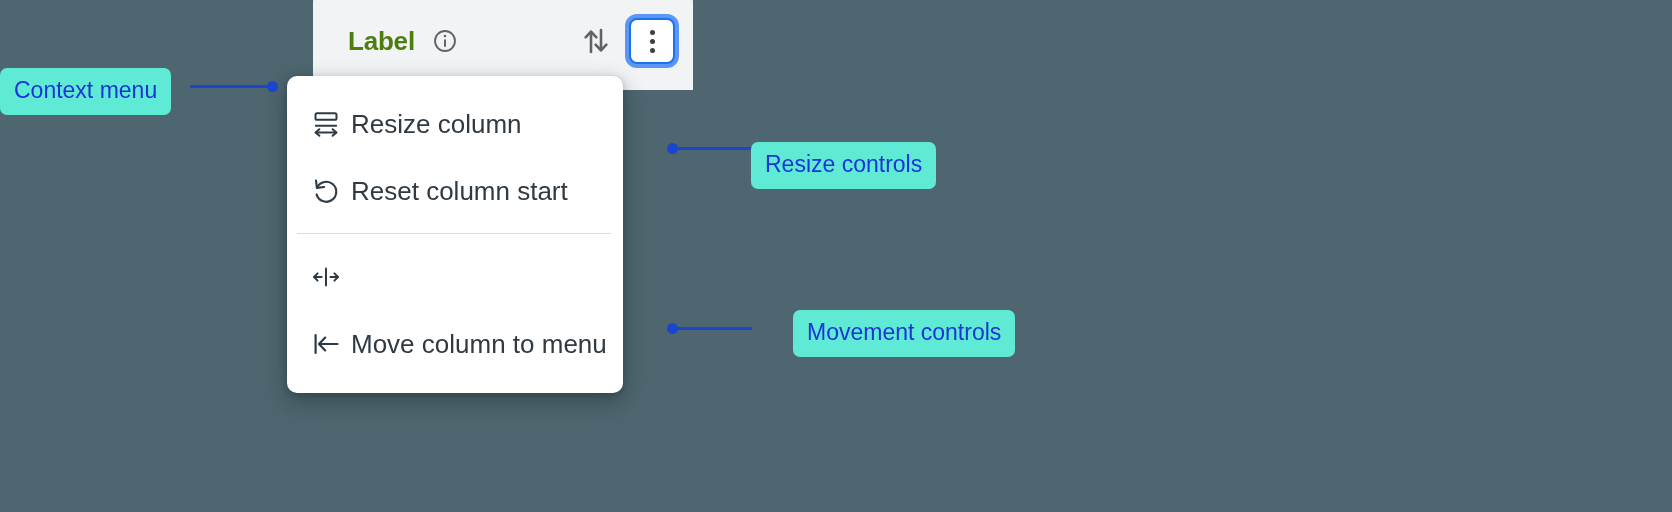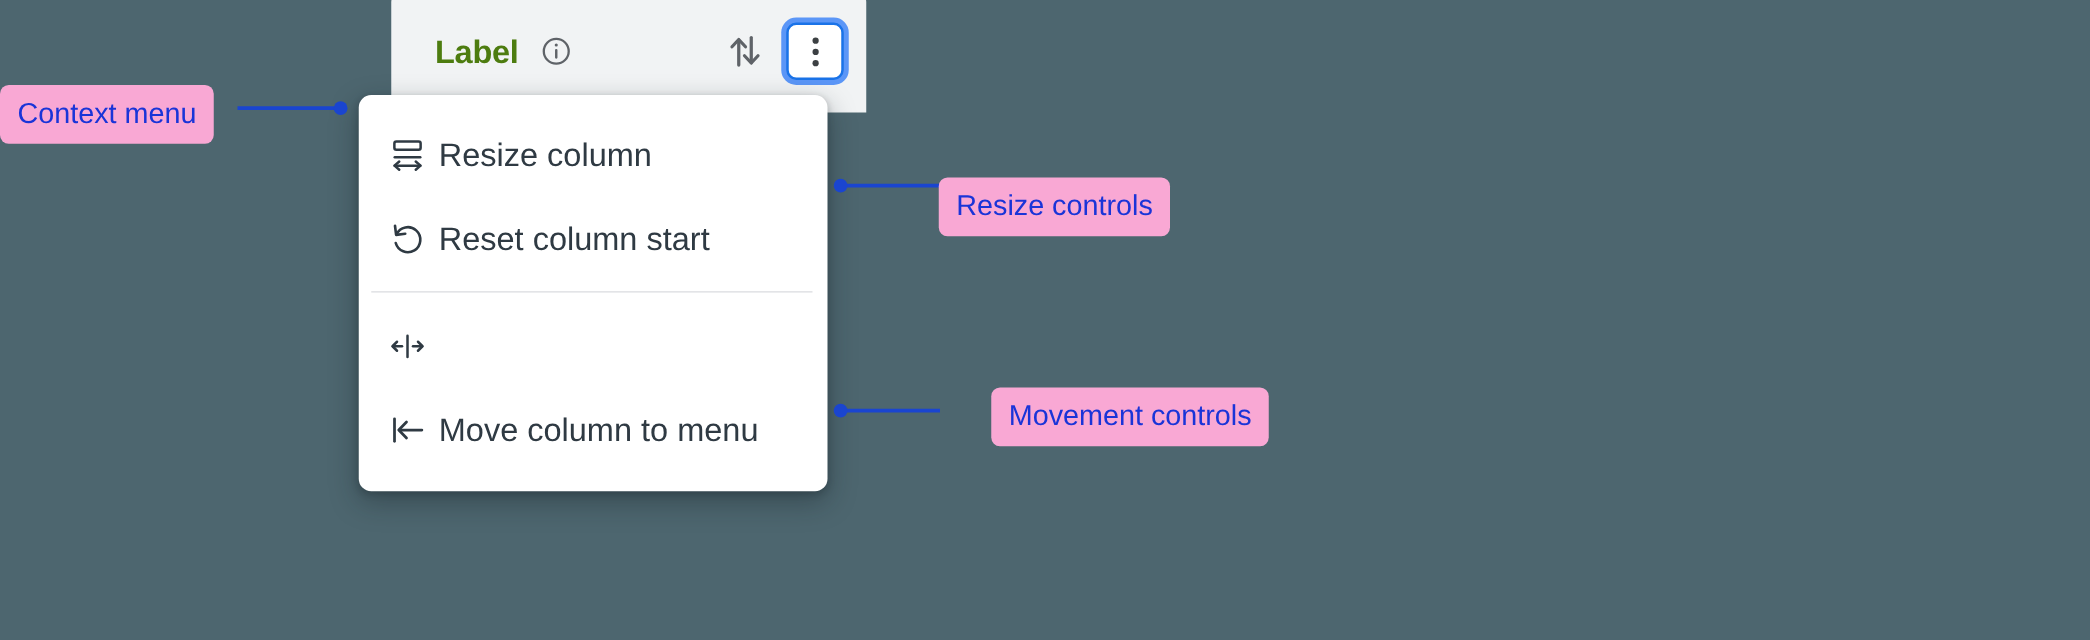--- a/index.html
+++ b/index.html
@@ -77,21 +77,21 @@
     height: 5px;
     border-radius: 50%;
     background: #3c4043;
   }
 
   
   .context-menu {
     position: absolute;
     left: 287px;
     top: 76px;
-    width: 375px;
+    width: 336px;
     background: #ffffff;
     border-radius: 10px;
     padding: 14px 0 16px 0;
     box-shadow: 0 8px 22px rgba(20,28,34,0.36), 0 2px 6px rgba(20,28,34,0.22);
     z-index: 5;
   }
 
   .menu-item {
     display: flex;
     align-items: center;
@@ -117,21 +117,21 @@
 
   .menu-divider {
     height: 1px;
     background: #dadce0;
     margin: 9px 12px 9px 10px;
   }
 
   
   .callout {
     position: absolute;
-    background: #f9a8d4;
+    background: #5eead4;
     color: #1a34d8;
     font-size: 23px;
     line-height: 1;
     border-radius: 7px;
     padding: 11px 14px 13px 14px;
     white-space: nowrap;
     z-index: 8;
   }
 
   .connector {

